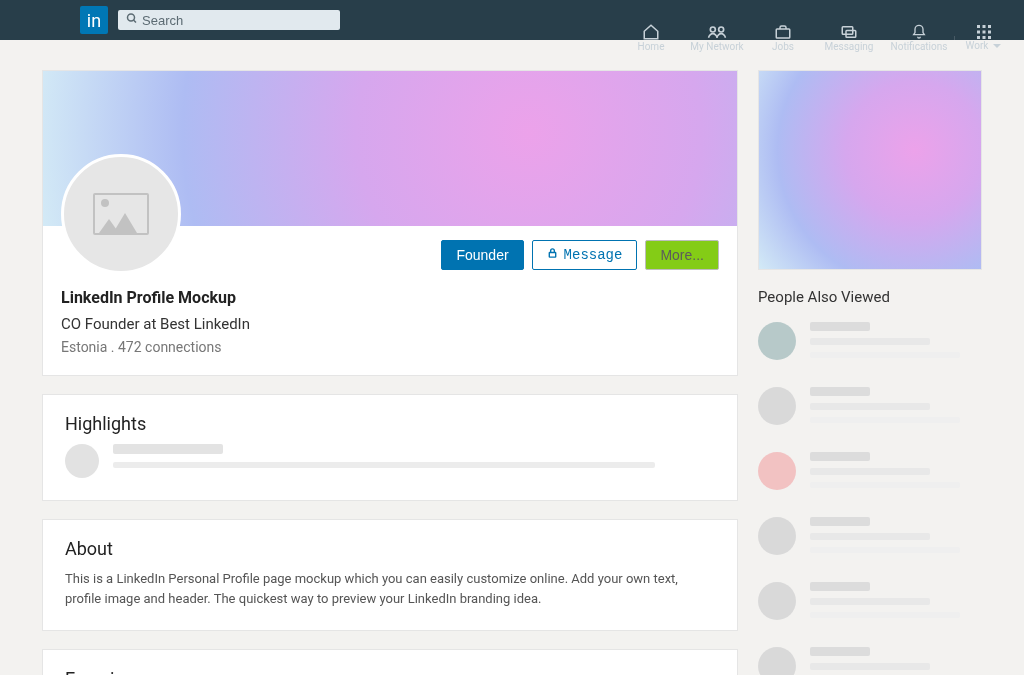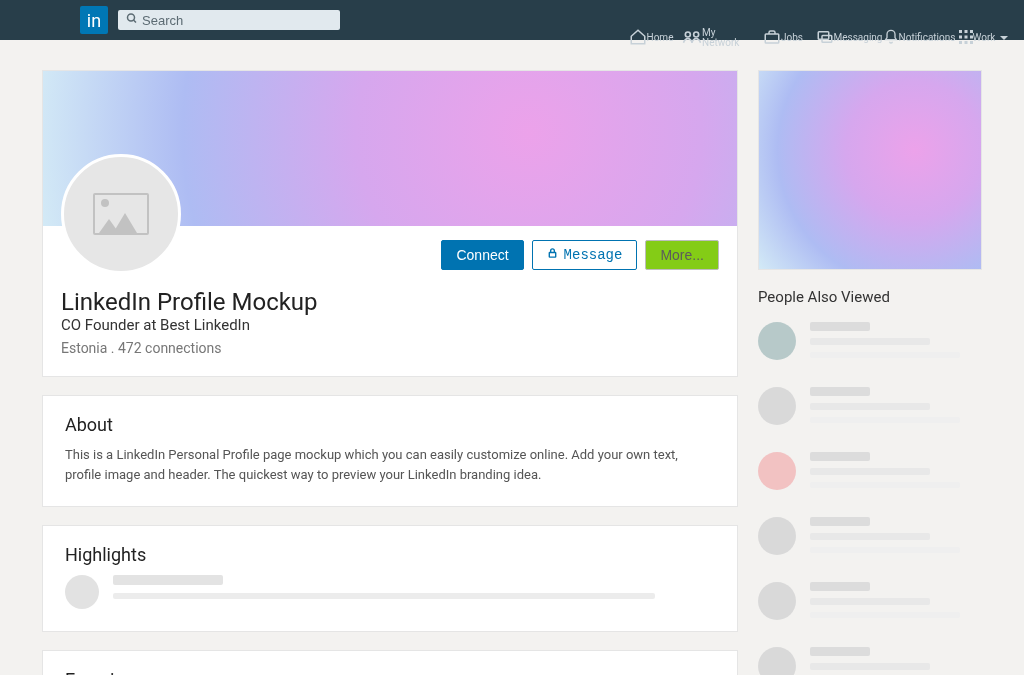--- a/index.html
+++ b/index.html
@@ -52,20 +52,21 @@
   .nav-spacer { flex: 1; }
 
   .nav-items {
     display: flex;
     align-items: stretch;
     height: 100%;
   }
   .nav-item {
     width: 62px;
     display: flex;
+    flex-direction: column;
     align-items: center;
     justify-content: center;
     color: #c7d1d8;
     font-size: 10px;
     cursor: pointer;
     position: relative;
     margin-top: 36px;
   }
   .nav-item.wide { width: 70px; }
   .nav-item.bordered {
@@ -183,21 +184,21 @@
   .btn-ghost {
     background:#84cc16;
     color:#5c5c5c;
     border:1px solid #bdbdbd;
   }
   .lock-icon { font-size:12px; color:#0073b1; }
 
   .profile-text {
     padding: 14px 18px 20px;
   }
-  .profile-name { font-size: 24px; font-weight:400; color:#222; margin-bottom:0;}
+  .profile-name { font-size: 16px; font-weight:700; color:#222; margin-bottom:8px;}
   .profile-headline { font-size:15px; color:#333; margin-bottom:6px;}
   .profile-sub { font-size:14px; color:#777; }
 
   .section-card { padding: 18px 22px 22px; }
   .section-title { font-size:18px; font-weight:400; color:#222; margin-bottom:10px;}
   .section-body { font-size:13px; color:#555; line-height:1.5; }
 
   
   .highlight-row { display:flex; align-items:flex-start; gap:14px; margin-top:4px;}
   .circle { width:34px;height:34px;border-radius:50%;background:#e2e2e2;flex-shrink:0;}
@@ -325,21 +326,21 @@
       <div class="profile-meta-row">
         <div class="avatar-wrap">
           <div class="avatar-placeholder">
             <span class="sun"></span>
               <span class="mtn"></span>
               <span class="mtn2"></span>
           </div>
         </div>
 
         <div class="profile-actions">
-          <button class="btn btn-primary">Connect</button>
+          <button class="btn btn-primary">Founder</button>
           <button class="btn btn-outline">
             <span class="lock-icon">
               <svg width="11" height="12" viewBox="0 0 24 24" fill="none" stroke="#0073b1" stroke-width="3">
                   <rect x="5" y="11" width="14" height="10" rx="1"></rect>
                   <path d="M8 11V7a4 4 0 1 1 8 0v4"></path>
                 </svg>
             </span>
             <span>Message</span>
           </button>
           <button class="btn btn-ghost">More...</button>
@@ -347,35 +348,35 @@
       </div>
 
       <div class="profile-text">
         <div class="profile-name">LinkedIn Profile Mockup</div>
         <div class="profile-headline">CO Founder at Best LinkedIn</div>
         <div class="profile-sub">Estonia . 472 connections</div>
       </div>
     </div>
 
     <div class="card section-card">
-      <div class="section-title">About</div>
-      <div class="section-body">This is a LinkedIn Personal Profile page mockup which you can easily customize online. Add your own text, profile image and header. The quickest way to preview your LinkedIn branding idea.</div>
-    </div>
-
-    <div class="card section-card">
       <div class="section-title">Highlights</div>
       <div class="highlight-row">
         <div class="circle"></div>
         <div class="lines">
           <div class="bar short"></div>
           <div class="bar long"></div>
         </div>
       </div>
     </div>
 
+    <div class="card section-card">
+      <div class="section-title">About</div>
+      <div class="section-body">This is a LinkedIn Personal Profile page mockup which you can easily customize online. Add your own text, profile image and header. The quickest way to preview your LinkedIn branding idea.</div>
+    </div>
+
     <div class="card section-card" style="padding-bottom:6px;">
       <div class="section-title">Experience</div>
     </div>
 
   </div>
 
   <div class="col-side">
     <div class="side-cover"></div>
 
     <div class="side-title">People Also Viewed</div>

